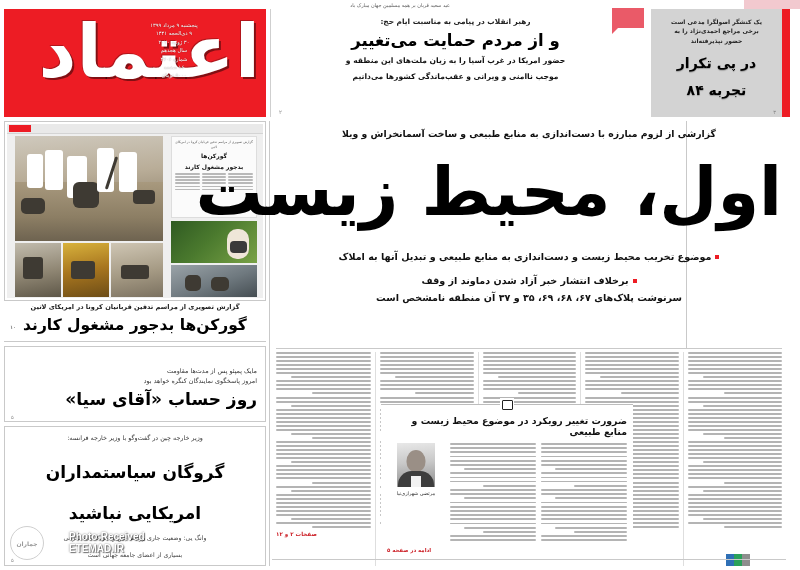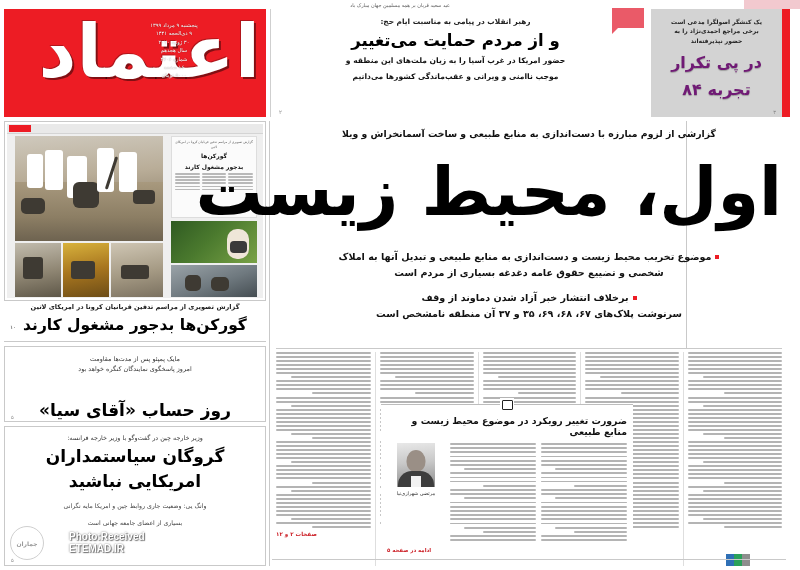--- a/index.html
+++ b/index.html
@@ -74,21 +74,21 @@
   .tl-pageno{position:absolute;left:8px;bottom:2px;font-size:5.5px;color:#8a8a8a;}
 
   
   .top-right{
     position:absolute;left:651px;top:9px;width:131px;height:108px;
     background:#d3d3d3;box-sizing:border-box;padding:8px 9px 0 9px;
     direction:rtl;text-align:center;
   }
   .tr-bar{position:absolute;right:-8px;top:0;width:8px;height:108px;background:#ed1c24;}
   .tr-kicker{font-size:6px;line-height:9.4px;color:#222;font-weight:600;}
-  .tr-head{font-size:16px;font-weight:bold;line-height:18px;color:#701a75;margin-top:9px;
+  .tr-head{font-size:14px;font-weight:bold;line-height:18px;color:#000000;margin-top:9px;
            text-shadow:0 1px 1px rgba(0,0,0,.25);}
   .tr-pageno{position:absolute;right:6px;bottom:2px;font-size:5px;color:#7a7a7a;}
 
   
   .photo-pkg{
     position:absolute;left:4px;top:121px;width:262px;height:180px;
     border:1px solid #c9c9c9;box-sizing:border-box;background:#fff;padding:2px;
   }
   .pp-inner{position:relative;width:100%;height:100%;overflow:hidden;background:#efefef;}
   .pp-header{
@@ -148,34 +148,34 @@
     direction:rtl;text-align:center;font-size:15.5px;font-weight:bold;color:#000;
     line-height:26px;
   }
   .pp-head-pg{position:absolute;left:6px;bottom:-2px;font-size:5px;color:#888;}
 
   .hr-left{position:absolute;left:4px;top:341px;width:262px;height:1px;background:#c9c9c9;}
 
   
   .ls2{
     position:absolute;left:4px;top:346px;width:262px;height:76px;
-    border:1px solid #c9c9c9;box-sizing:border-box;padding:7px 8px;direction:rtl;text-align:center;
+    border:1px solid #c9c9c9;box-sizing:border-box;padding:19px 8px;direction:rtl;text-align:right;
   }
   .ls2-k{font-size:6.4px;line-height:10px;color:#333;}
-  .ls2-h{font-size:17px;font-weight:bold;color:#000;margin-top:25px;line-height:22px;}
+  .ls2-h{font-size:17px;font-weight:bold;color:#000;margin-top:2px;line-height:22px;}
   .ls2-pg{position:absolute;left:6px;bottom:1px;font-size:5px;color:#888;}
 
   
   .ls3{
     position:absolute;left:4px;top:426px;width:262px;height:140px;
     border:1px solid #c9c9c9;box-sizing:border-box;padding:6px 8px;direction:rtl;text-align:center;
     overflow:hidden;
   }
   .ls3-k{font-size:6.4px;line-height:10px;color:#333;}
-  .ls3-h{font-size:17px;font-weight:bold;color:#000;margin-top:1px;line-height:24px;}
+  .ls3-h{font-size:17px;font-weight:bold;color:#000;margin-top:17px;line-height:24px;}
   .ls3-t{font-size:6.2px;line-height:9.4px;color:#444;margin-top:8px;}
   .ls3-pg{position:absolute;left:6px;bottom:2px;font-size:5px;color:#888;}
 
   .watermark{
     position:absolute;left:10px;bottom:10px;width:150px;height:34px;
     display:flex;align-items:center;gap:5px;direction:ltr;
   }
   .wm-logo{
     width:32px;height:32px;border-radius:50%;background:#fff;
     border:1.5px solid #cfcfcf;display:flex;align-items:center;justify-content:center;
@@ -406,21 +406,20 @@
   <div class="vrule" style="left:269px;top:121px;height:445px;"></div>
   <div class="vrule" style="left:686px;top:121px;height:228px;"></div>
 
   <div class="main-kicker">گزارشی از لزوم مبارزه با دست‌اندازی به منابع طبیعی و ساخت آسمانخراش و ویلا</div>
   <div class="main-head">اول، محیط زیست</div>
 
   <div class="bullets">
     <div class="bl">
       <span class="dot"></span><span>موضوع تخریب محیط زیست و دست‌اندازی به منابع طبیعی و تبدیل آنها به املاک</span>
     </div>
-    <div class="bl">شخصی و تضییع حقوق عامه دغدغه بسیاری از مردم است</div>
     <div class="bl" style="margin-top:10px;">
       <span class="dot"></span><span>برخلاف انتشار خبر آزاد شدن دماوند از وقف</span>
     </div>
     <div class="bl">سرنوشت پلاک‌های ۶۷، ۶۸، ۶۹، ۳۵ و ۳۷ آن منطقه نامشخص است</div>
   </div>
 
   <div class="hr-main"></div>
 
   <div class="cols">
     <div class="col" id="c1">

